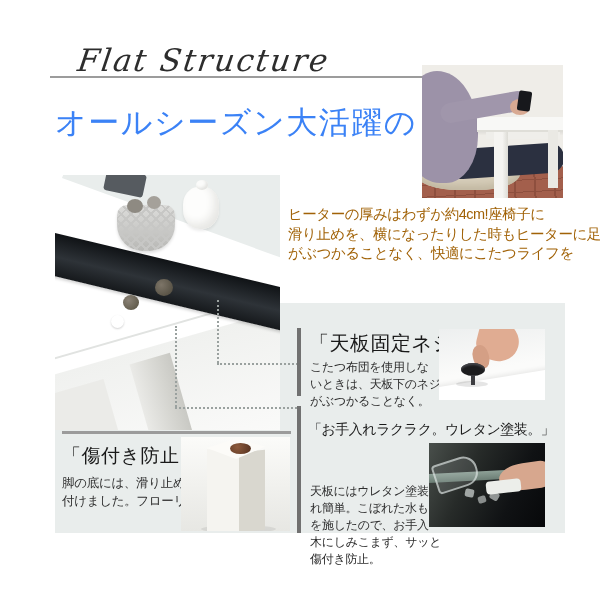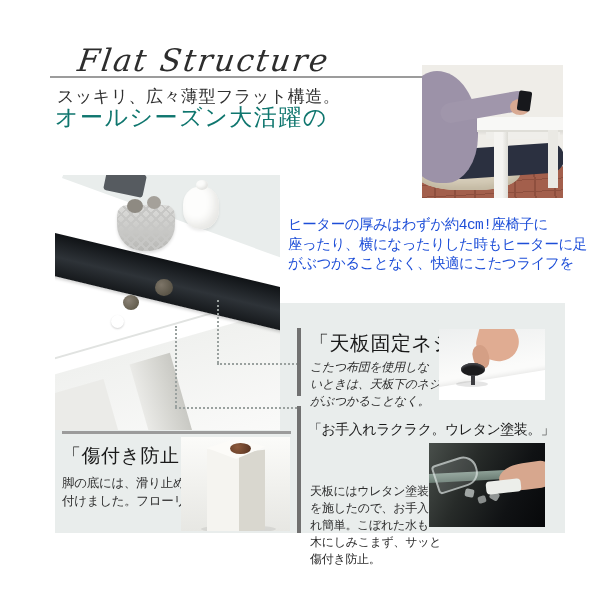--- a/index.html
+++ b/index.html
@@ -12,21 +12,21 @@
         font-style:italic;font-size:31px;color:#2d2d2d;letter-spacing:2px;
         transform:skewX(-8deg);white-space:nowrap;}
   .header-rule{left:50px;top:76px;width:382px;height:2px;background:#9c9c9c;}
   .arrow{left:426px;top:72px;width:0;height:0;
          border-top:16px solid #70707a;border-left:26px solid transparent;}
   .category{left:330px;top:57px;font-size:12.5px;font-weight:bold;color:#4f4f4f;
             letter-spacing:1.5px;white-space:nowrap;}
   .subtitle{left:57px;top:85px;font-family:"Liberation Serif","DejaVu Serif",serif;
             font-size:17px;color:#2f2f2f;letter-spacing:0.5px;white-space:nowrap;}
   .h1a{left:55px;top:102px;font-family:"Liberation Serif","DejaVu Serif",serif;
-       font-size:23px;color:#0f766e;letter-spacing:1.5px;white-space:nowrap;}
+       font-size:31px;color:#3b82f6;letter-spacing:1.5px;white-space:nowrap;}
   .h1b{left:55px;top:136px;font-family:"Liberation Serif","DejaVu Serif",serif;
        font-size:29px;color:#161616;letter-spacing:1.5px;white-space:nowrap;}
 
   
   .photo-top{left:422px;top:65px;width:141px;height:133px;overflow:hidden;background:#efede8;}
   .pt-floor{left:-8px;bottom:-8px;width:160px;height:36px;transform:rotate(-3deg);
             background:
               repeating-linear-gradient(90deg,#8e4f3e 0 2px,transparent 2px 20px),
               repeating-linear-gradient(0deg,#8e4f3e 0 1px,transparent 1px 12px),
               #a35f4c;}
@@ -87,36 +87,36 @@
   .pm-whiteball{left:56px;top:140px;width:13px;height:13px;background:#ffffff;border-radius:50%;
                 box-shadow:0 1px 2px rgba(0,0,0,0.18);}
 
   
   .dot-v1{left:217px;top:300px;height:63px;width:0;border-left:2px dotted #9aa19f;}
   .dot-h1{left:217px;top:363px;width:81px;height:0;border-top:2px dotted #9aa19f;}
   .dot-v2{left:175px;top:326px;height:81px;width:0;border-left:2px dotted #9aa19f;}
   .dot-h2{left:175px;top:407px;width:122px;height:0;border-top:2px dotted #9aa19f;}
 
   
-  .para{left:288px;top:205px;width:285px;font-family:Liberation Mono, monospace;
-        font-size:14.5px;line-height:19.5px;color:#1d4ed8;letter-spacing:-0.5px;margin-top:11px;}
+  .para{left:288px;top:205px;width:285px;font-family:Liberation Sans, sans-serif;
+        font-size:14.5px;line-height:19.5px;color:#a16207;letter-spacing:-0.5px;}
   .para div{white-space:nowrap;}
 
   
   .fbar{width:4px;background:#717171;}
   .bar1{left:297px;top:328px;height:68px;}
   .bar2{left:297px;top:406px;height:127px;}
   .rule3{left:62px;top:431px;width:229px;height:3px;background:#9b9b9b;}
   .ftitle{font-family:"Liberation Serif","DejaVu Serif",serif;color:#191919;white-space:nowrap;}
   .title1{left:309px;top:330px;font-size:20px;letter-spacing:0.5px;}
   .title2{left:308px;top:421px;font-size:14px;letter-spacing:-0.5px;}
   .title3{left:62px;top:443px;font-size:19px;letter-spacing:0.5px;}
   .fbody{font-size:12px;line-height:17px;color:#2e2e2e;letter-spacing:-0.3px;}
   .fbody div{white-space:nowrap;}
-  .body1{left:310px;top:359px;font-style:italic;}
+  .body1{left:310px;top:359px;}
   .body2{left:310px;top:446px;margin-top:37px;}
   .body3{left:62px;top:474px;font-size:12.5px;line-height:18px;}
 
   
   .photo-screw{left:439px;top:329px;width:106px;height:71px;overflow:hidden;
                background:linear-gradient(170deg,#edefef,#fbfbfa 55%);}
   .ps-surface{left:-12px;bottom:-24px;width:140px;height:46px;background:#ffffff;
               transform:rotate(-9deg);box-shadow:0 -2px 4px rgba(0,0,0,0.07);}
   .ps-hand{left:38px;top:-8px;width:42px;height:40px;background:#e0ac92;
            border-radius:42% 58% 55% 45%;transform:rotate(14deg);}
@@ -160,21 +160,20 @@
 </style>
 </head>
 <body>
 
 <div class="page">
 
   <div class="abs logo">Flat Structure</div>
   <div class="abs header-rule"></div>
   <div class="abs arrow"></div>
 
-  <div class="abs subtitle">スッキリ、広々薄型フラット構造。</div>
   <div class="abs h1a">オールシーズン大活躍の</div>
 
   <div class="abs photo-top">
     <div class="abs pt-floor"></div>
     <div class="abs pt-cushion"></div>
     <div class="abs pt-jeans"></div>
     <div class="abs pt-torso"></div>
     <div class="abs pt-tabletop"></div>
     <div class="abs pt-apron"></div>
     <div class="abs pt-leg-front"></div>
@@ -198,21 +197,21 @@
     <div class="abs pm-basket"></div>
     <div class="abs pm-ball-a"></div>
     <div class="abs pm-ball-b"></div>
     <div class="abs pm-pinecone1"></div>
     <div class="abs pm-pinecone2"></div>
     <div class="abs pm-whiteball"></div>
   </div>
 
   <div class="abs para">
     <div>ヒーターの厚みはわずか約4cm!座椅子に</div>
-    <div>座ったり、横になったりした時もヒーターに足</div>
+    <div>滑り止めを、横になったりした時もヒーターに足</div>
     <div>がぶつかることなく、快適にこたつライフを</div>
   </div>
 
   <div class="abs dot-v1"></div>
   <div class="abs dot-h1"></div>
   <div class="abs dot-v2"></div>
   <div class="abs dot-h2"></div>
 
   <div class="abs fbar bar1"></div>
   <div class="abs ftitle title1">「天板固定ネジ」</div>
@@ -227,22 +226,22 @@
     <div class="abs ps-hand"></div>
     <div class="abs ps-finger"></div>
     <div class="abs ps-knob"></div>
     <div class="abs ps-stem"></div>
   </div>
 
   <div class="abs fbar bar2"></div>
   <div class="abs ftitle title2">「お手入れラクラク。ウレタン塗装。」</div>
   <div class="abs fbody body2">
     <div>天板にはウレタン塗装</div>
+    <div>れ簡単。こぼれた水も</div>
     <div>を施したので、お手入</div>
-    <div>れ簡単。こぼれた水も</div>
     <div>木にしみこまず、サッと</div>
     <div>傷付き防止。</div>
   </div>
   <div class="abs photo-wipe">
     <div class="abs pw-band"></div>
     <div class="abs pw-glass"></div>
     <div class="abs pw-ice1"></div>
     <div class="abs pw-ice2"></div>
     <div class="abs pw-ice3"></div>
     <div class="abs pw-hand"></div>

